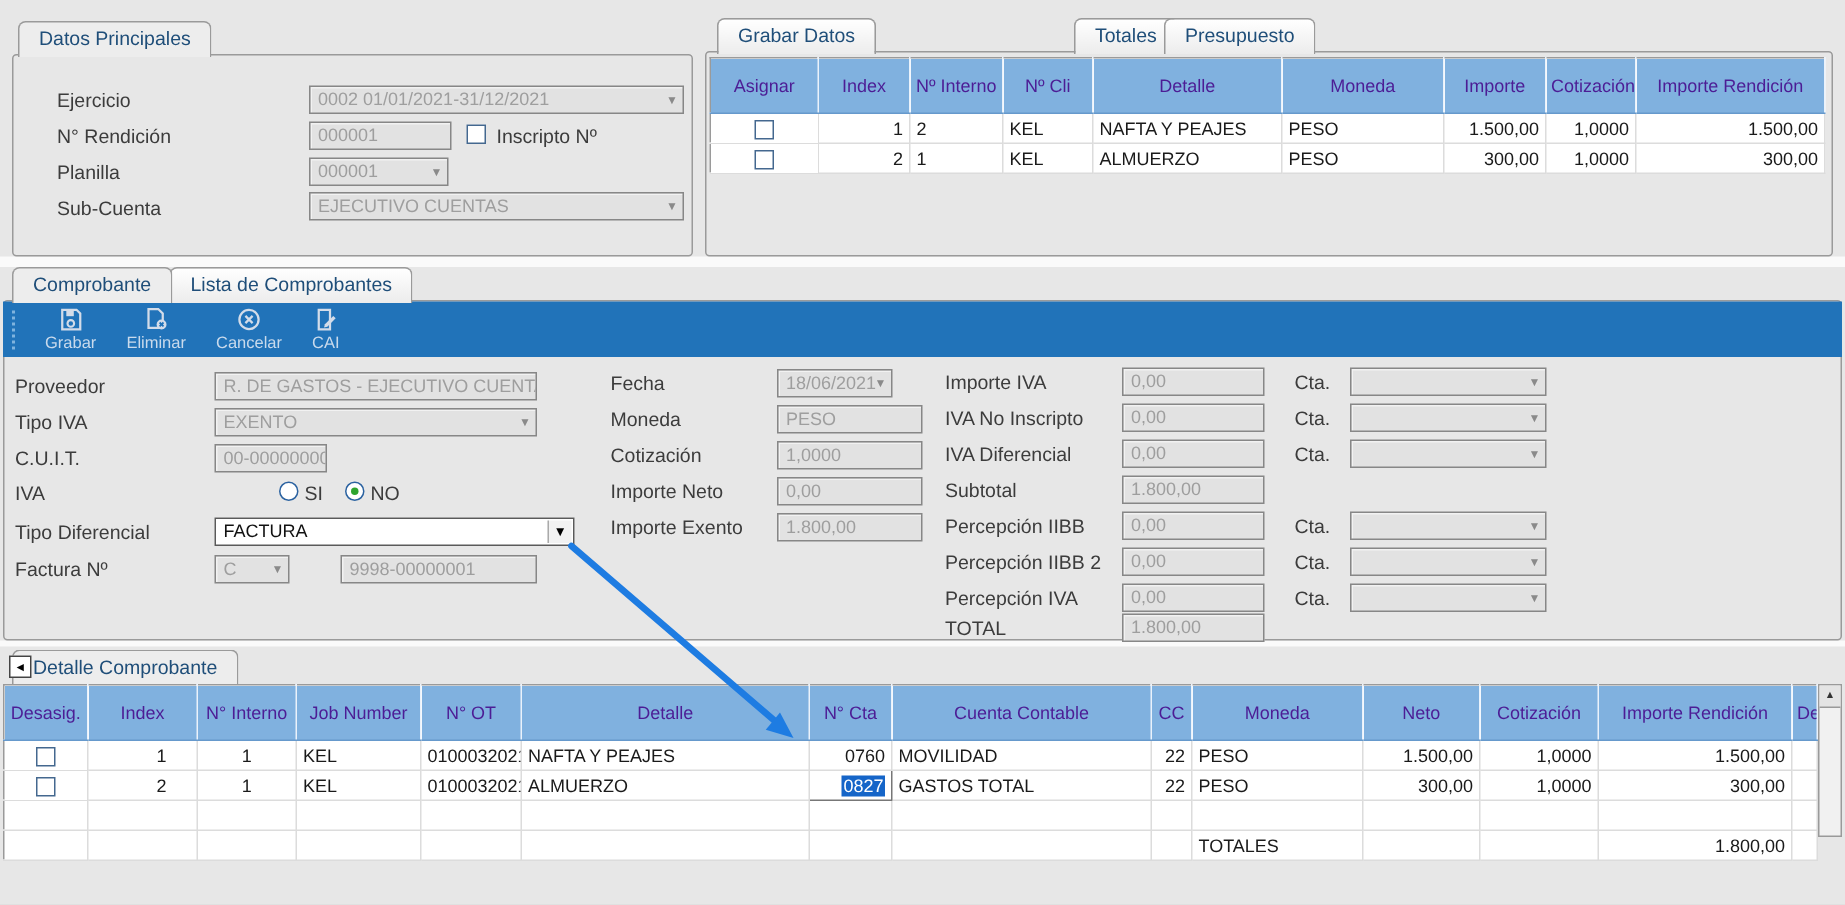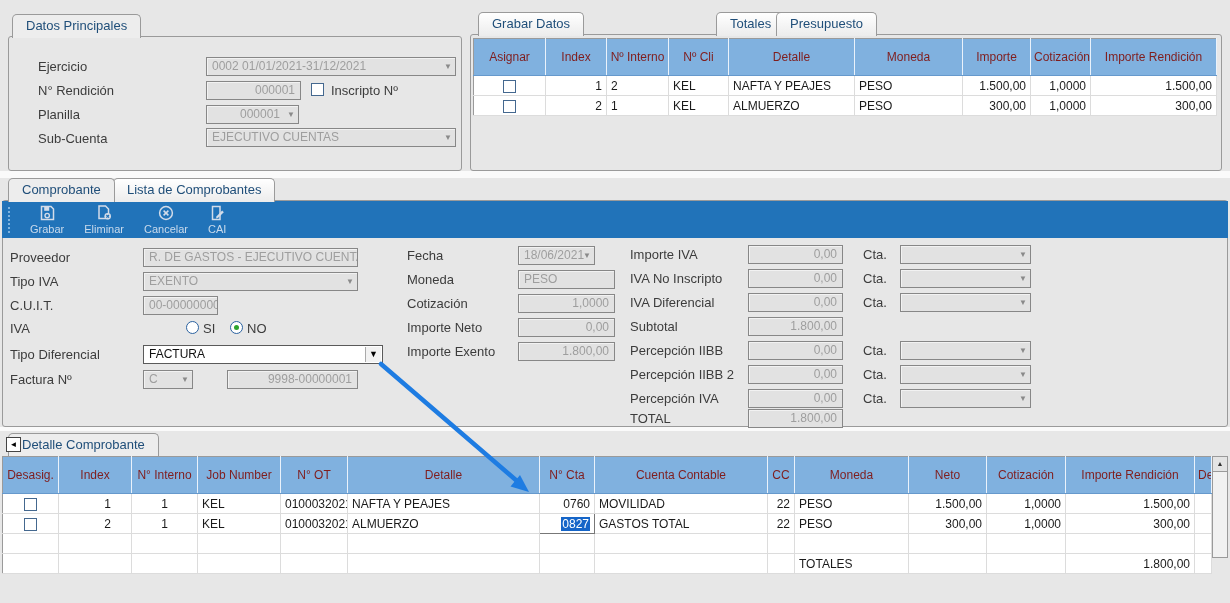--- a/index.html
+++ b/index.html
@@ -20,21 +20,21 @@
   }
   .tab.active { background:#ededed; z-index:4; }
   .lbl { position:absolute; z-index:2; white-space:nowrap; color:#3c3c3c; }
   .inp {
     position:absolute; z-index:2; height:19px; line-height:17px;
     background:#e2e2e2; border:1px solid #878787;
     box-shadow:inset 1px 1px 0 rgba(255,255,255,.55);
     font-size:12px; color:#9e9e9e; padding:0 5px;
     white-space:nowrap; overflow:hidden;
   }
-  .inp.num { text-align:right; }
+  .inp.num { }
   .inp.white { background:#ffffff; color:#111; }
   .arr {
     position:absolute; right:3px; top:50%; transform:translateY(-50%);
     font-size:8px; color:#8a8a8a; line-height:1;
   }
   .arrbox {
     position:absolute; right:1px; top:1px; bottom:1px; width:16px;
     background:#f2f2f2; border-left:1px solid #aaa;
     display:flex; align-items:center; justify-content:center;
     font-size:9px; color:#000;
@@ -61,21 +61,21 @@
     margin-left:20px; display:flex; flex-direction:column; align-items:center;
     color:#c9daec; font-size:11px; cursor:default;
   }
   .tbtn svg { display:block; margin-bottom:1px; }
   
   table.grid {
     position:absolute; z-index:2; border-collapse:collapse; table-layout:fixed;
     background:#fff; border:1px solid #9a9a9a; font-size:12px;
   }
   table.grid th {
-    background:#80b1df; color:#7f1d1d; font-weight:normal; height:18px;
+    background:#80b1df; color:#4c1d95; font-weight:normal; height:18px;
     border-right:1px solid #eaf2fb; border-bottom:1px solid #6699cc;
     overflow:hidden; white-space:nowrap; font-size:12px; padding:11px 3px;
   }
   table.grid td {
     height:20px; border-right:1px solid #dcdcdc; border-bottom:1px solid #dcdcdc;
     padding:0 4px; white-space:nowrap; overflow:hidden; color:#1a1a1a;
     background:#fff; font-size:12px;
   }
   table.grid td.num { text-align:right; }
   table.grid td.ctr { text-align:center; }

